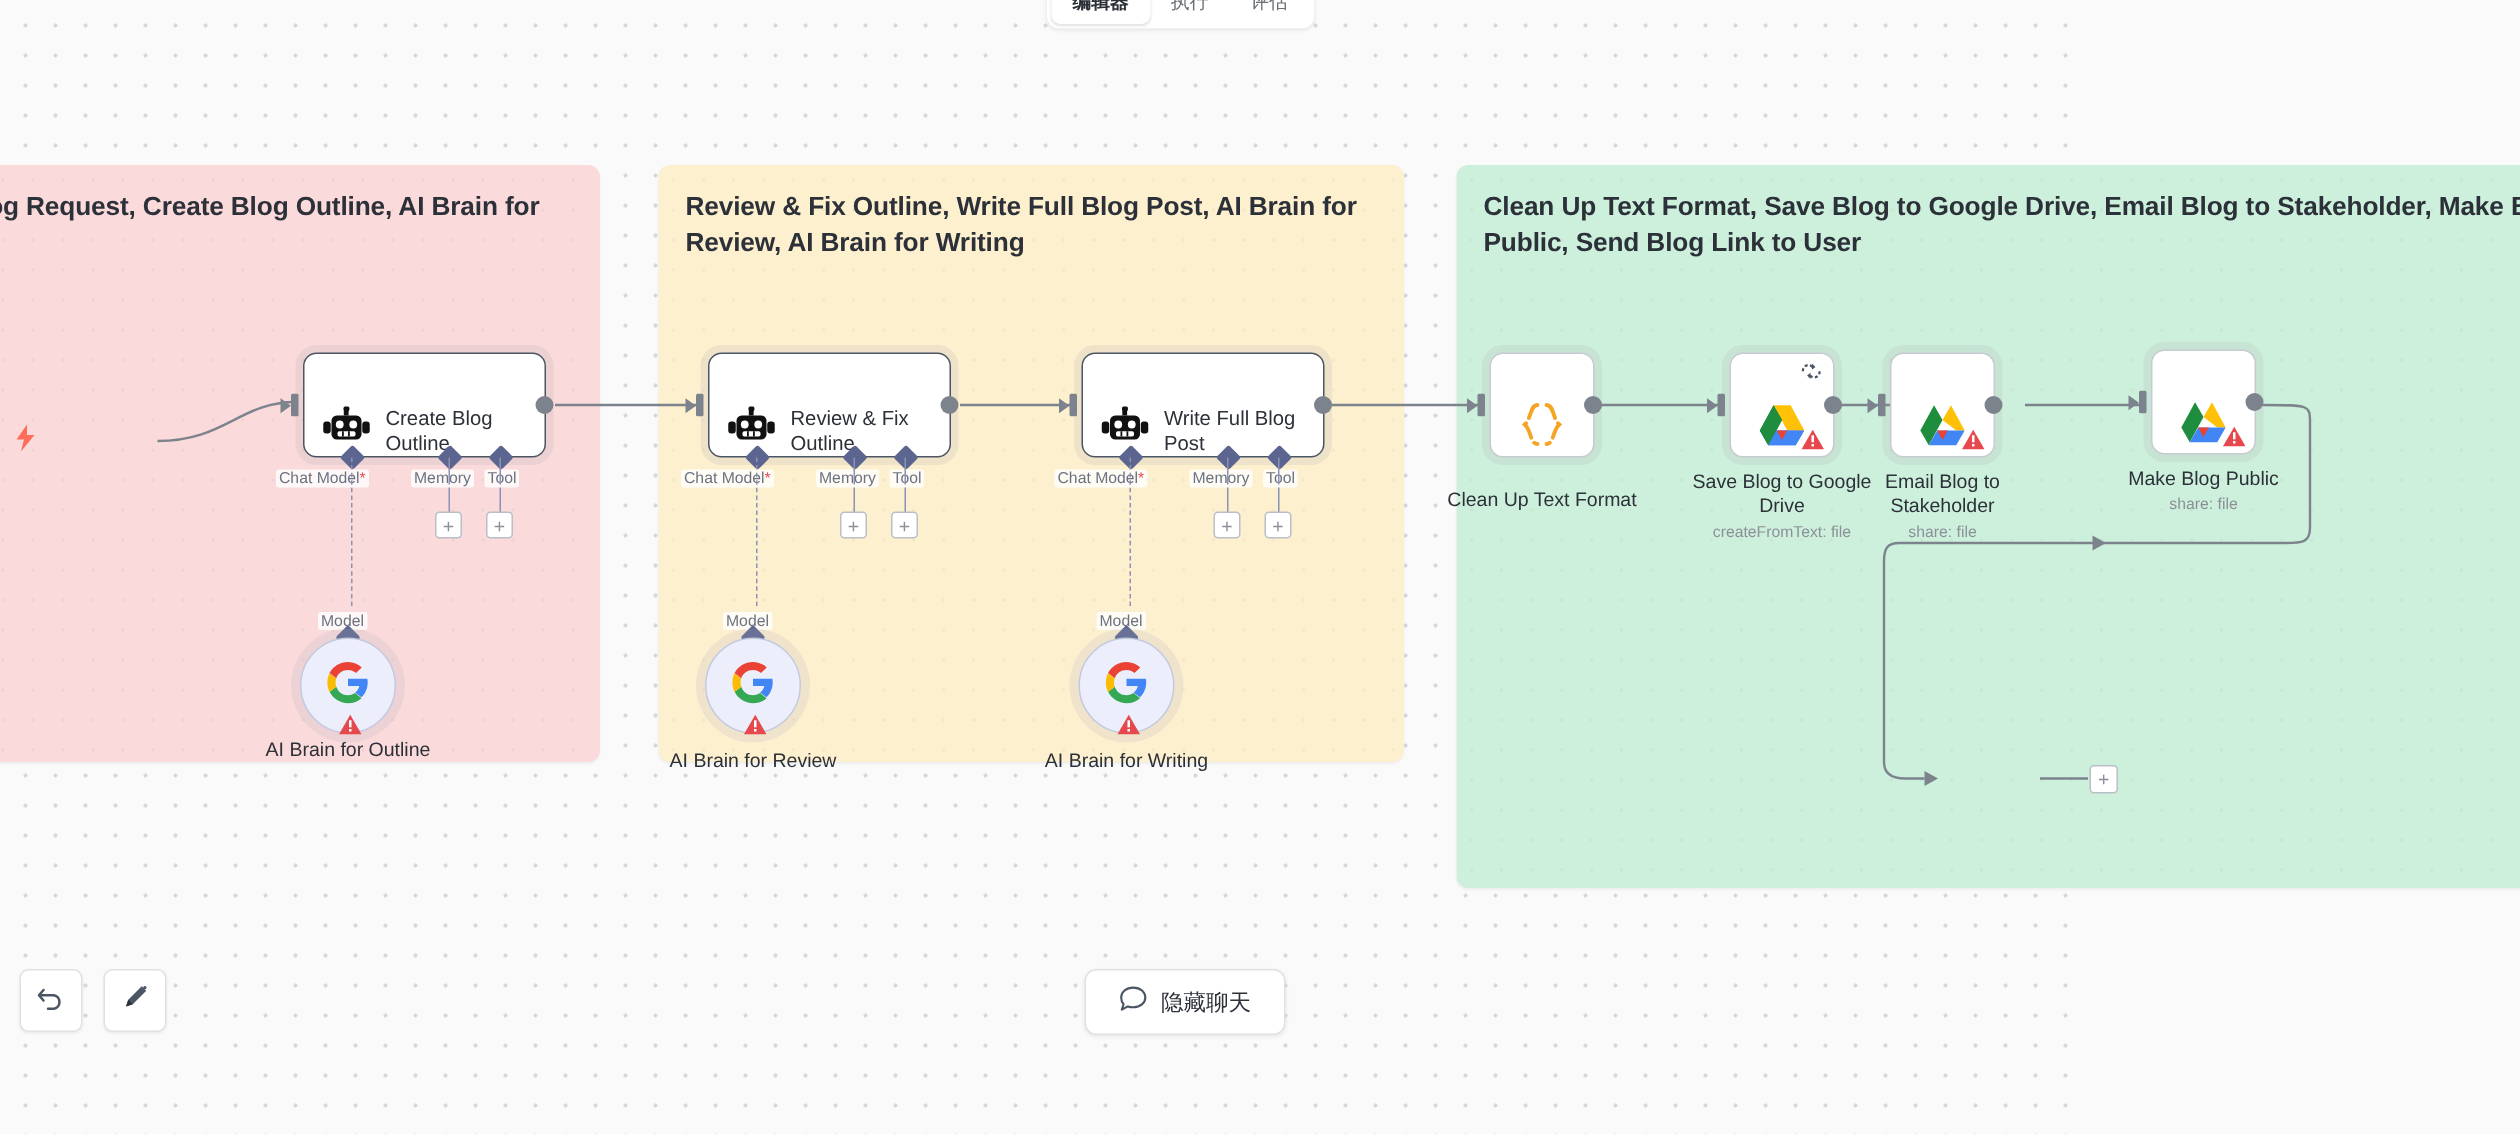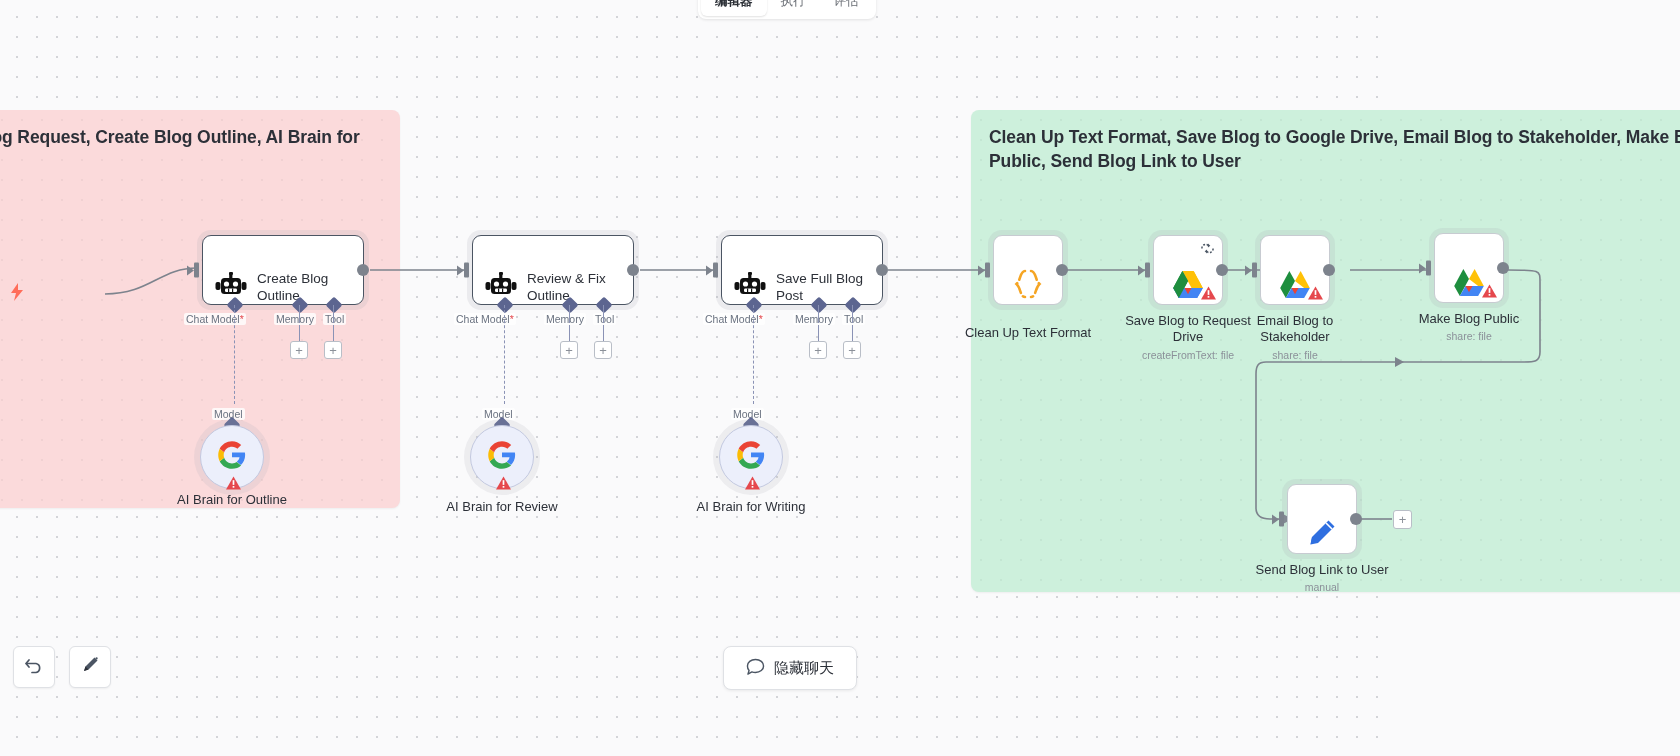--- a/index.html
+++ b/index.html
@@ -176,20 +176,23 @@
 
   <div class="tabbar-bg"></div>
   <div class="tabbar">
     <div class="tab active">编辑器</div>
     <div class="tab">执行</div>
     <div class="tab">评估</div>
   </div>
 
   <div class="group" id="group-pink">
     <div class="group-title">Start Blog Request, Create Blog Outline, AI Brain for Outline</div>
+  </div>
+  <div class="group" id="group-yellow">
+    <div class="group-title">Review &amp; Fix Outline, Write Full Blog Post, AI Brain for Review, AI Brain for Writing</div>
   </div>
   <div class="group" id="group-green">
     <div class="group-title">Clean Up Text Format, Save Blog to Google Drive, Email Blog to Stakeholder, Make Blog Public, Send Blog Link to User</div>
   </div>
 
   <svg class="edge">
 
     <path d="M105,294 C150,294 160,268 197,268" stroke="#7d838d" stroke-width="1.6" fill="none"></path>
 
     <path d="M370,270 L467,270" stroke="#7d838d" stroke-width="1.6" fill="none"></path>
@@ -348,21 +351,21 @@
           <circle cx="16" cy="1.5" r="2" fill="#111"></circle>
           <rect x="0.5" y="10" width="5" height="8" rx="2" fill="#111"></rect>
           <rect x="26.5" y="10" width="5" height="8" rx="2" fill="#111"></rect>
           <circle cx="11.5" cy="12" r="2.6" fill="#fff"></circle>
           <circle cx="20.5" cy="12" r="2.6" fill="#fff"></circle>
           <rect x="10" y="16.5" width="12" height="3.5" rx="1.2" fill="#fff"></rect>
           <rect x="13" y="16.5" width="1.2" height="3.5" fill="#111"></rect>
           <rect x="17" y="16.5" width="1.2" height="3.5" fill="#111"></rect>
         </svg>
       </span>
-      <div class="node-title">Save Full Blog Post</div>
+      <div class="node-title">Write Full Blog Post</div>
       <div class="port-in"></div>
       <div class="port-out"></div>
       <div class="diamond" style="left:26px;  bottom:-7px;"></div>
       <div class="diamond" style="left:91px;  bottom:-7px;"></div>
       <div class="diamond" style="left:125px; bottom:-7px;"></div>
     </div>
     <span class="sub-label" style="left:-18px; top:78px;"><span>Chat Model</span><span class="req-star">*</span></span>
     <span class="sub-label" style="left:72px;  top:78px;">Memory</span>
     <span class="sub-label" style="left:121px; top:78px;">Tool</span>
     <div class="vline" style="left:96.5px; top:70px; height:18px;"></div>
@@ -436,21 +439,21 @@
       <span class="warn-badge">
         <svg width="15" height="14" viewBox="0 0 16 14">
             <path d="M8 0 L16 14 L0 14 Z" fill="#e5484d"></path>
             <rect x="7.1" y="4" width="1.8" height="5" fill="#fff"></rect>
             <rect x="7.1" y="10.2" width="1.8" height="1.8" fill="#fff"></rect>
           </svg>
       </span>
       <div class="port-in"></div>
       <div class="port-out"></div>
     </div>
-    <div class="node-label" style="width:140px; margin-left:-35px;">Save Blog to Request Drive</div>
+    <div class="node-label" style="width:140px; margin-left:-35px;">Save Blog to Google Drive</div>
     <div class="node-sub" style="width:170px; margin-left:-50px;">createFromText: file</div>
   </div>
 
   <div class="node" style="left:1260px; top:235px;">
     <div class="node-box node-sq">
       <span>
         <svg width="34" height="31" viewBox="0 0 48 44">
           <path d="M3 27 L16 3 L24 17 L11 41 Z" fill="#1E8E3E"></path>
           <path d="M24 17 L32 3 L45 27 L37 27 Z" fill="#FFC107"></path>
           <path d="M11 41 L19 27 L45 27 L37 41 Z" fill="#4285F4"></path>
@@ -488,35 +491,20 @@
             <rect x="7.1" y="10.2" width="1.8" height="1.8" fill="#fff"></rect>
           </svg>
       </span>
       <div class="port-in"></div>
       <div class="port-out"></div>
     </div>
     <div class="node-label" style="width:140px; margin-left:-35px;">Make Blog Public</div>
     <div class="node-sub" style="width:140px; margin-left:-35px;">share: file</div>
   </div>
 
-  <div class="node" style="left:1287px; top:484px;">
-    <div class="node-box node-sq">
-      <span>
-        <svg width="32" height="32" viewBox="0 0 32 32">
-          <path d="M22.5 3.5 L28.5 9.5 L12 26 L4.5 27.5 L6 20 Z" fill="#2f6fe0"></path>
-          <path d="M20 6 L26 12" stroke="#fff" stroke-width="1.6"></path>
-          <path d="M4.5 27.5 L6 20 L9.5 23.5 Z" fill="#2f6fe0"></path>
-        </svg>
-      </span>
-      <div class="port-in"></div>
-      <div class="port-out"></div>
-    </div>
-    <div class="node-label" style="width:160px; margin-left:-45px;">Send Blog Link to User</div>
-    <div class="node-sub" style="width:160px; margin-left:-45px;">manual</div>
-  </div>
   <div class="plusbtn" style="left:1393px; top:510px; width:19px; height:19px;">+</div>
 
   <div class="ctrl-btn" style="left:13px; top:646px;">
     <span>
       <svg width="20" height="18" viewBox="0 0 20 18">
         <path d="M5 4 L2 7.5 L5 11" stroke="#4b5563" stroke-width="1.7" fill="none" stroke-linecap="round" stroke-linejoin="round"></path>
         <path d="M2.4 7.5 L12 7.5 A4.6 4.6 0 0 1 12 16.5 L8 16.5" stroke="#4b5563" stroke-width="1.7" fill="none" stroke-linecap="round"></path>
       </svg>
     </span>
   </div>

